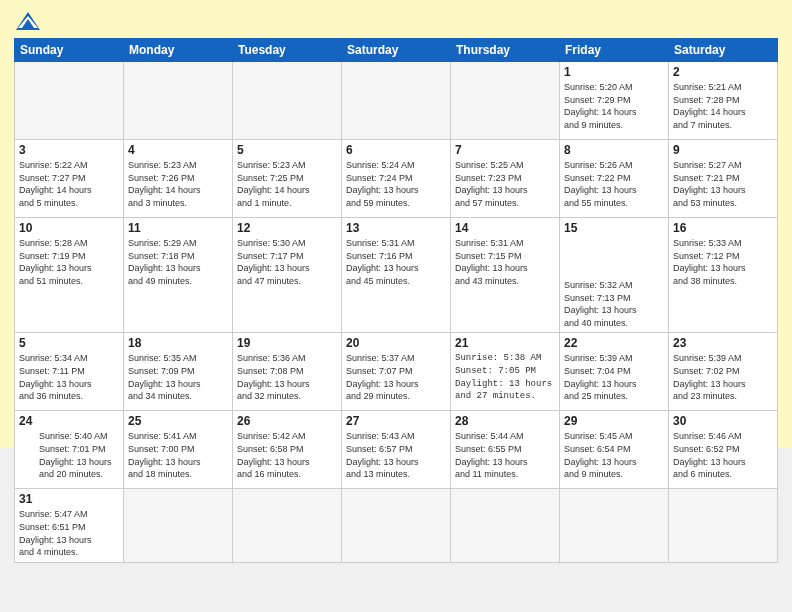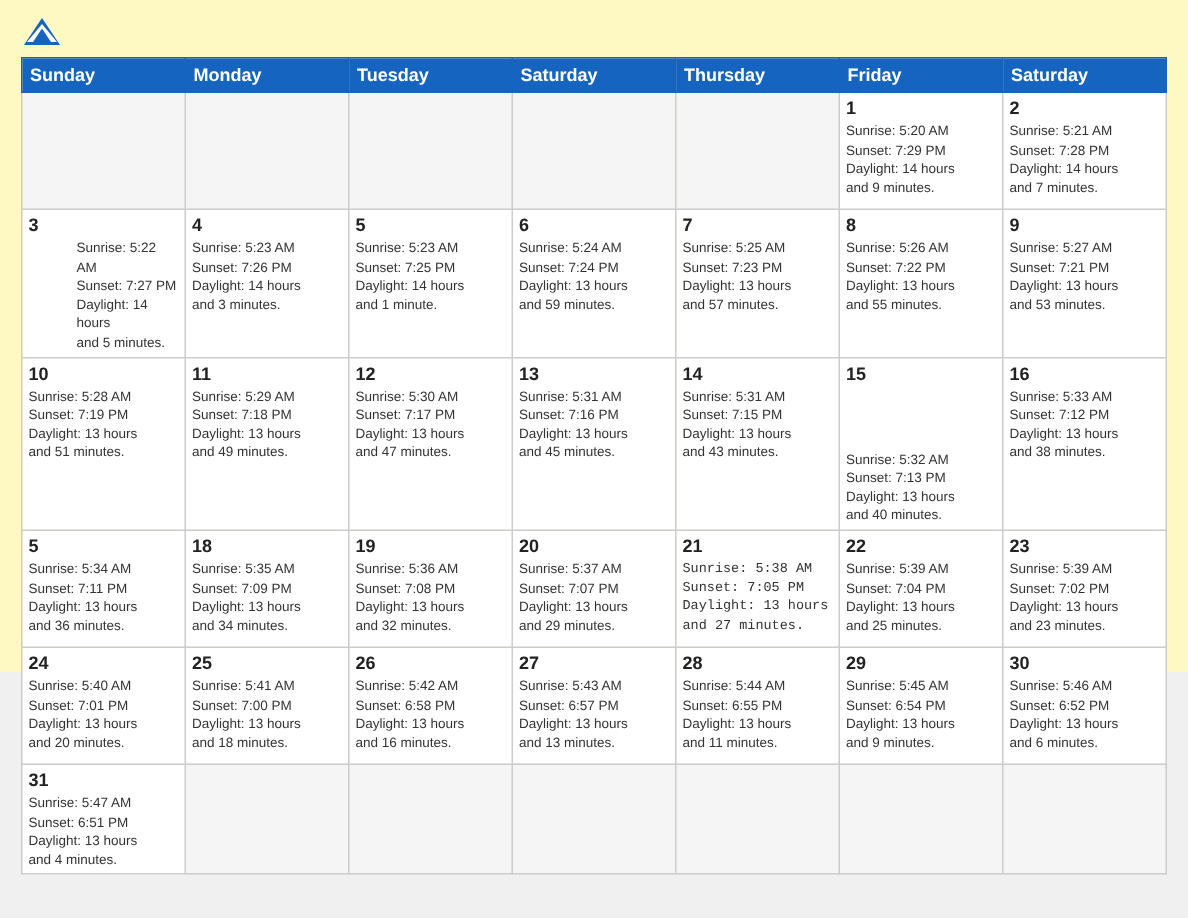--- a/index.html
+++ b/index.html
@@ -151,21 +151,21 @@
             <span class="day-num">2</span>
             <div class="day-info" style="white-space: pre-line;">Sunrise: 5:21 AM
 Sunset: 7:28 PM
 Daylight: 14 hours
 and 7 minutes.</div>
           </td>
         </tr>
         <tr>
           <td>
             <span class="day-num">3</span>
-            <div class="day-info" style="white-space: pre-line; margin-left: 32px;">Sunrise: 5:22 AM
+            <div class="day-info" style="white-space: pre-line;">Sunrise: 5:22 AM
 Sunset: 7:27 PM
 Daylight: 14 hours
 and 5 minutes.</div>
           </td>
           <td>
             <span class="day-num">4</span>
             <div class="day-info" style="white-space: pre-line;">Sunrise: 5:23 AM
 Sunset: 7:26 PM
 Daylight: 14 hours
 and 3 minutes.</div>
@@ -304,21 +304,21 @@
             <span class="day-num">23</span>
             <div class="day-info" style="white-space: pre-line;">Sunrise: 5:39 AM
 Sunset: 7:02 PM
 Daylight: 13 hours
 and 23 minutes.</div>
           </td>
         </tr>
         <tr>
           <td>
             <span class="day-num">24</span>
-            <div class="day-info" style="white-space: pre-line;">Sunrise: 5:40 AM
+            <div class="day-info" style="white-space: pre-line; margin-left: 20px;">Sunrise: 5:40 AM
 Sunset: 7:01 PM
 Daylight: 13 hours
 and 20 minutes.</div>
           </td>
           <td>
             <span class="day-num">25</span>
             <div class="day-info" style="white-space: pre-line;">Sunrise: 5:41 AM
 Sunset: 7:00 PM
 Daylight: 13 hours
 and 18 minutes.</div>

